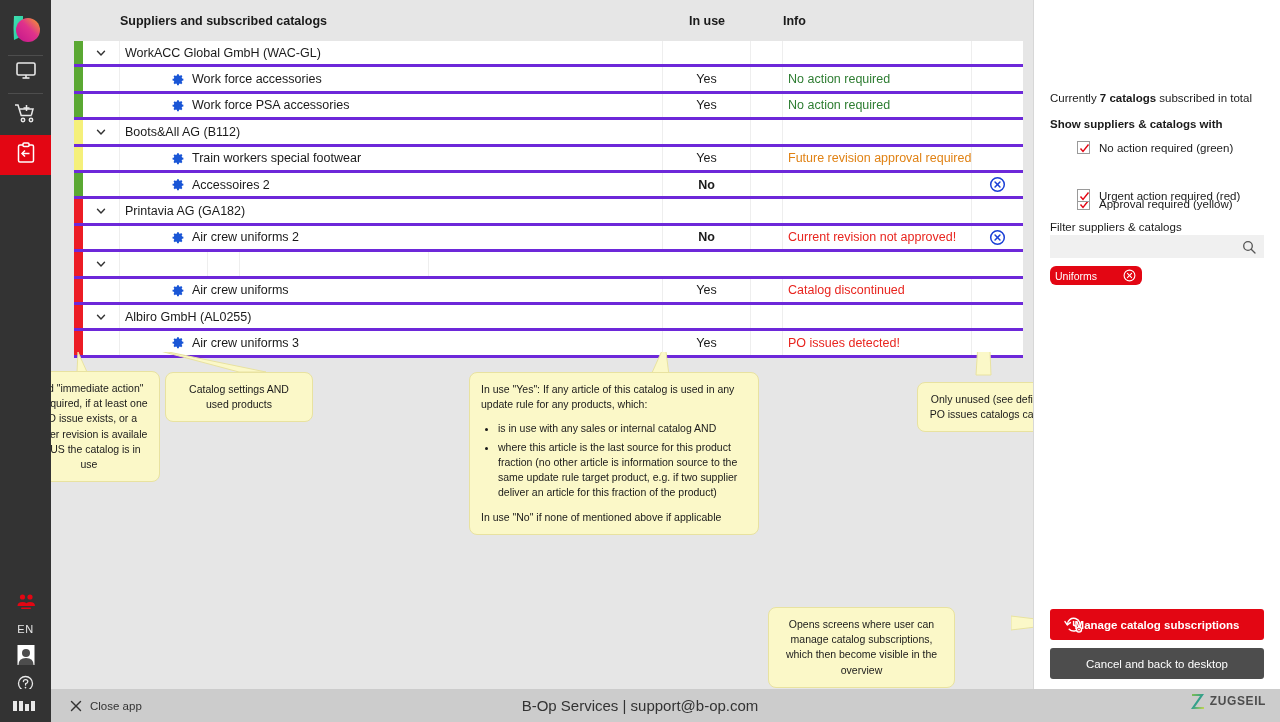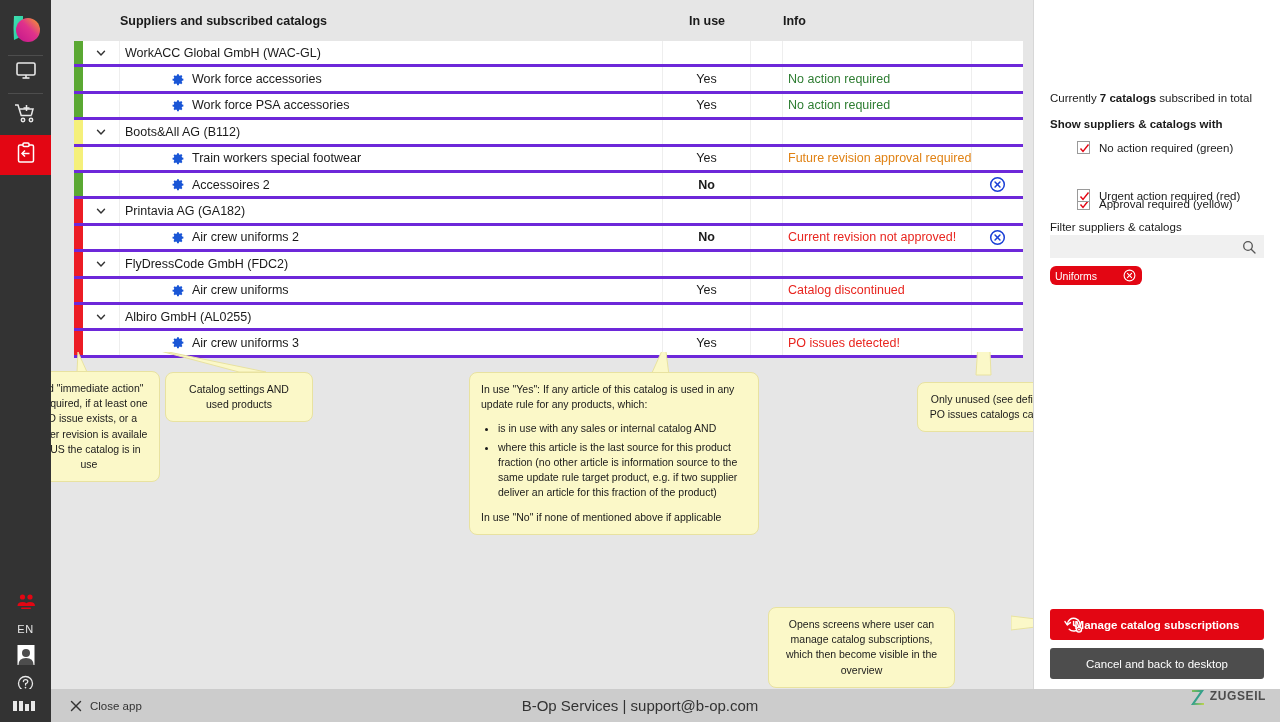--- a/index.html
+++ b/index.html
@@ -140,21 +140,21 @@
     background:#cccccc; z-index:40;
   }
   #bb-left{ position:absolute; left:0; top:0; width:51px; height:33px; background:#333333;
             display:flex; align-items:center; justify-content:center; }
   .bb-close{ position:absolute; left:70px; top:0; height:33px; display:flex; align-items:center;
              font-size:11.5px; color:#333; cursor:pointer; }
   .bb-close svg{ margin-right:8px; }
   .bb-center{ position:absolute; left:0; top:0; width:1280px; height:33px;
               display:flex; align-items:center; justify-content:center;
               font-size:15px; color:#333; }
-  .bb-logo{ position:absolute; right:14px; top:0; height:24px; display:flex; }
+  .bb-logo{ position:absolute; right:14px; top:0; height:24px; display:flex; align-items:center; }
   .bb-logo .zt{ font-size:12px; font-weight:bold; color:#4d4d4d; letter-spacing:.6px; margin-left:4px; }
 </style>
 </head>
 <body>
 
 <div id="sidebar">
 
   <div class="sb-logo">
     <svg width="51" height="44" viewBox="0 0 51 44">
       <defs>
@@ -453,23 +453,20 @@
         </div>
         <div class="trow grp">
           <div class="c-flag">
             <i class="flag-red"></i>
           </div>
           <div class="c-chev">
             <svg width="12" height="12" viewBox="0 0 12 12" fill="none" stroke="#333" stroke-width="1.4" stroke-linecap="round" stroke-linejoin="round">
               <polyline points="2.5,4.2 6,8 9.5,4.2"></polyline>
             </svg>
           </div>
-          <div class="c-name">
-            <span>FlyDressCode GmbH (FDC2)</span>
-          </div>
           <div class="c-inuse">
             <span class=""></span>
           </div>
           <div class="c-gap"></div>
           <div class="c-info">
             <span class=""></span>
           </div>
           <div class="c-act"></div>
         </div>
         <div class="trow">

